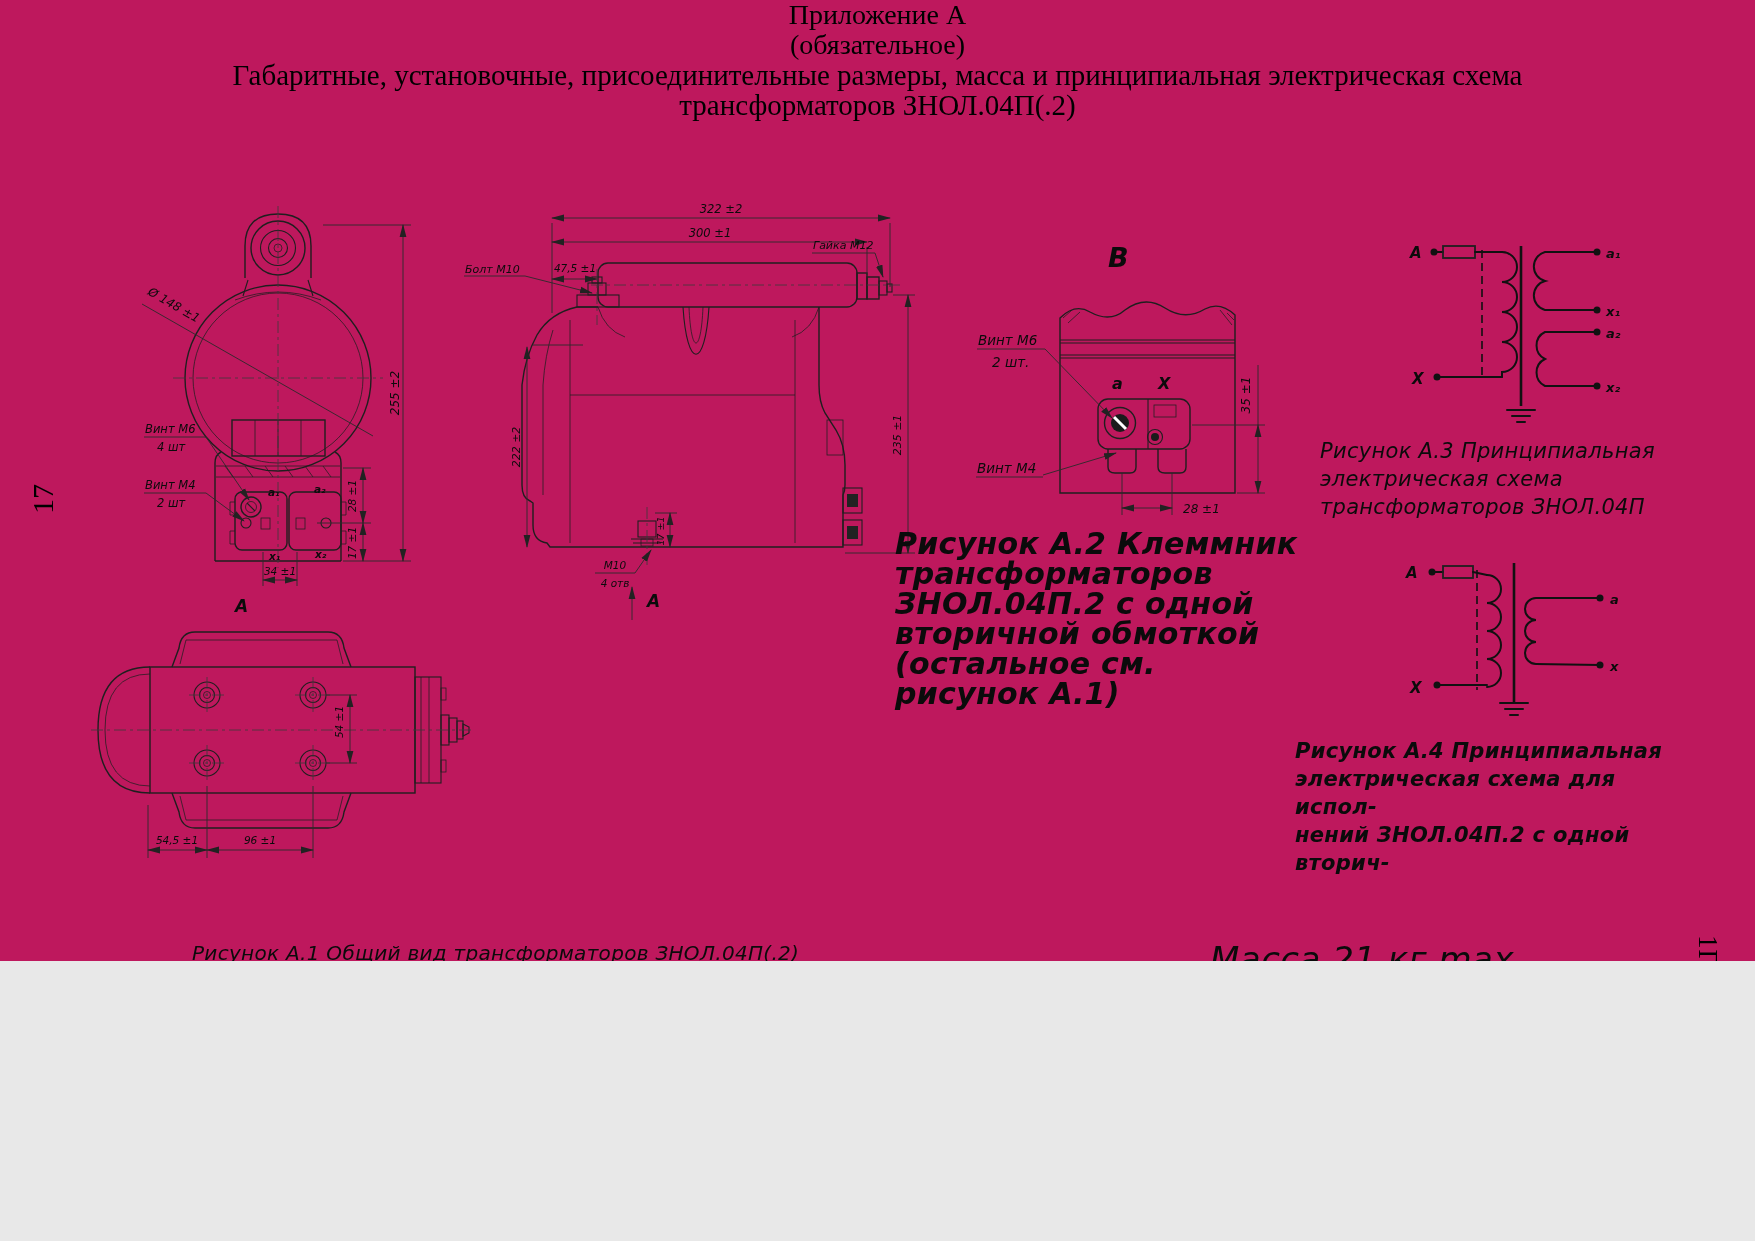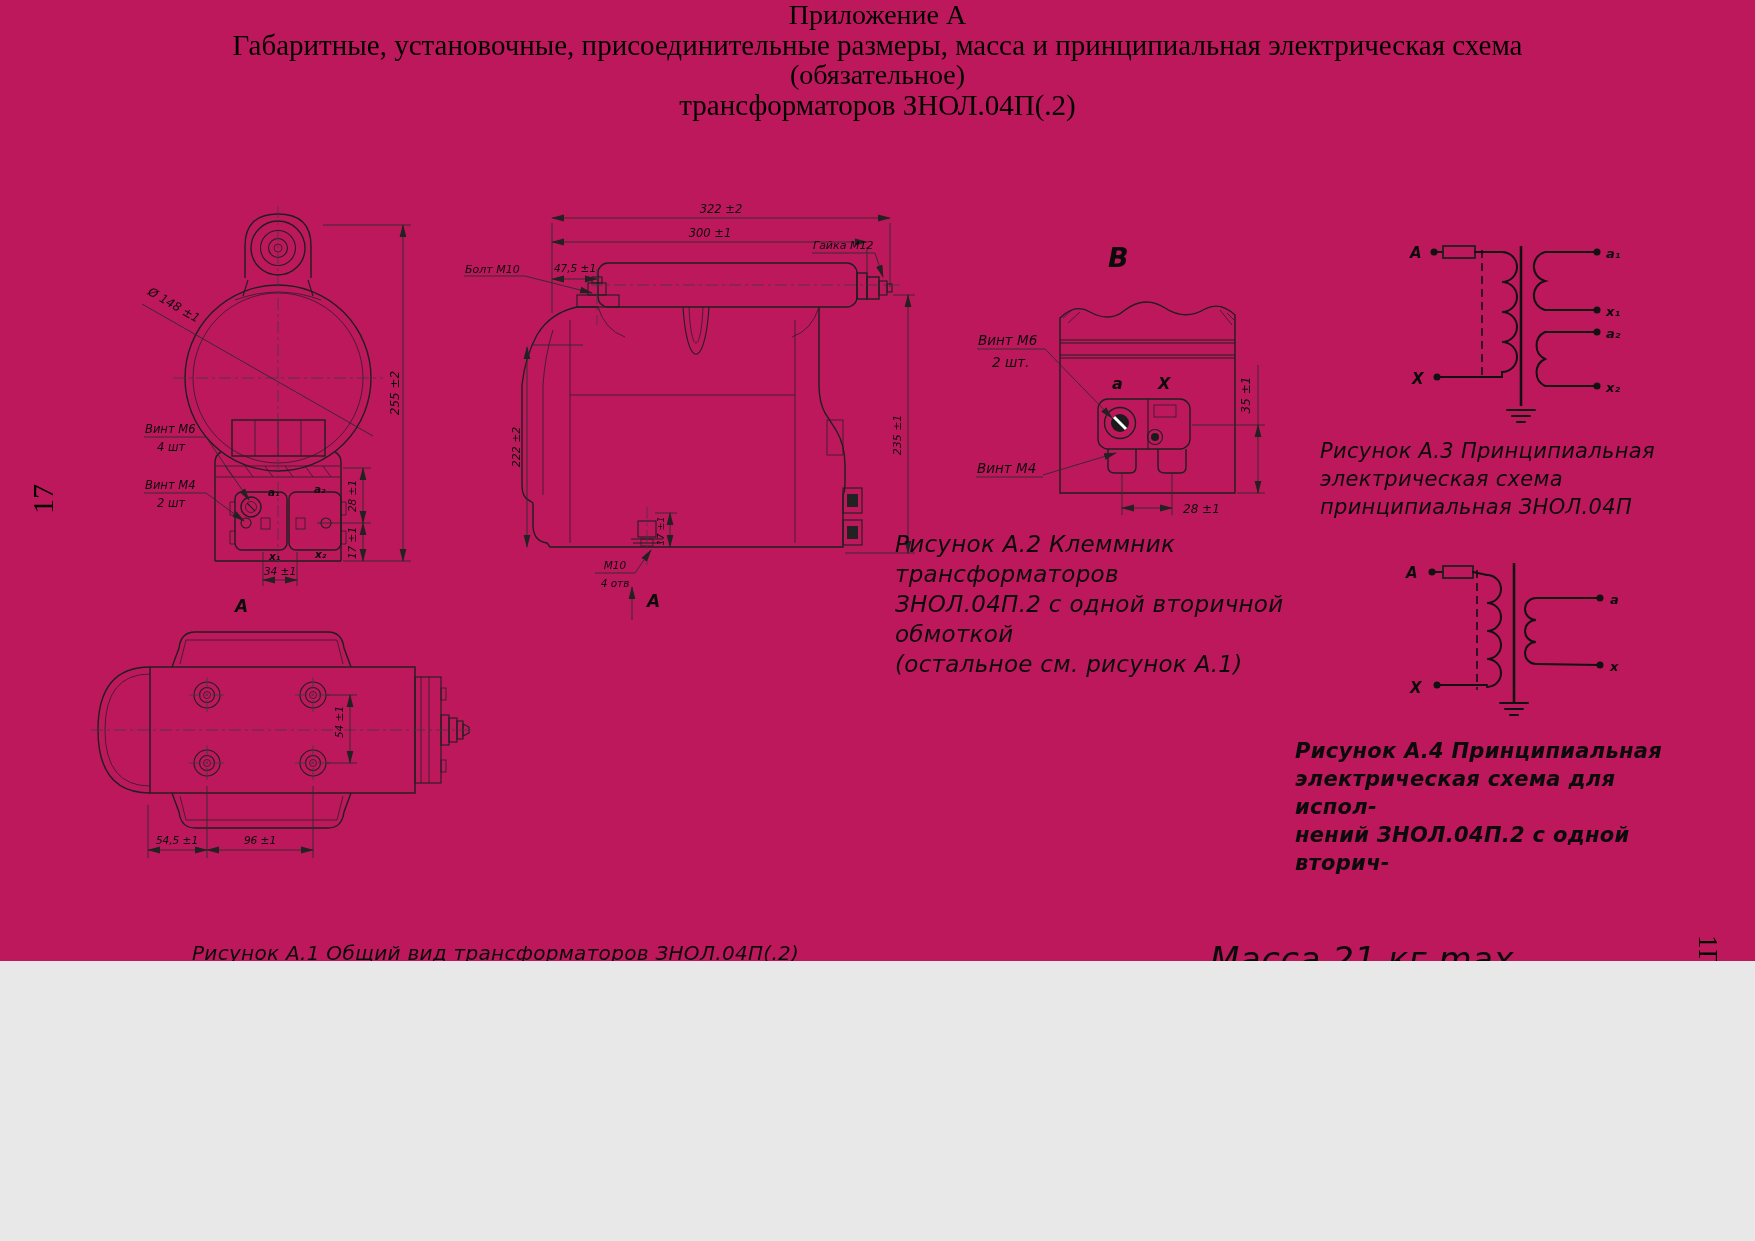--- a/index.html
+++ b/index.html
@@ -6,21 +6,21 @@
   .page{
     position:relative;width:1755px;height:961px;background:#be185d;
     overflow:hidden;font-family:"Liberation Serif",serif;color:#000;
   }
   .title-wrap{position:absolute;left:0;right:0;top:60;text-align:center;}
   .title-line{font-size:28px;line-height:30px;}
   .title-line.small{font-size:28px;}
   .title-line.wide{font-size:29px;}
   .eng{font-family:"DejaVu Sans",sans-serif;font-style:italic;color:#0b0b0b;}
   .caption{position:absolute;text-align:left;letter-spacing:0.3px;}
-  .cap-a2{left:895px;top:529px;width:410px;font-size:23px;line-height:30px;}
+  .cap-a2{left:895px;top:529px;width:410px;font-size:30px;line-height:30px;font-weight:bold;}
   .cap-a3{left:1320px;top:437px;width:350px;font-size:21px;line-height:28px;}
   .cap-a4{left:1295px;top:737px;width:400px;font-size:21px;line-height:28px;font-weight:bold;}
   .cap-a1{left:192px;top:941px;width:610px;font-size:20px;}
   .mass-note{left:1210px;top:939px;position:absolute;font-size:34px;letter-spacing:0.5px;}
   .pagenum{
     position:absolute;left:28px;top:482px;font-size:30px;
     transform:rotate(-90deg);transform-origin:center;
   }
   .doccode{
     position:absolute;left:1692px;top:935px;height:290px;
@@ -40,22 +40,22 @@
   .circ-dash{stroke:#111;stroke-width:1.6;fill:none;stroke-dasharray:8 5;}
   marker path{fill:#222;}
 </style>
 </head>
 <body>
 
 <div class="page">
 
   <div class="title-wrap">
     <div class="title-line small">Приложение А</div>
+    <div class="title-line small">(обязательное)</div>
     <div class="title-line wide">Габаритные, установочные, присоединительные размеры, масса и принципиальная электрическая схема</div>
-    <div class="title-line small">(обязательное)</div>
     <div class="title-line wide">трансформаторов ЗНОЛ.04П(.2)</div>
   </div>
 
   <div class="pagenum">17</div>
   <div class="doccode">1ГТ.671 241.017 РЭ</div>
 
   <svg style="left:85px;top:200px" width="360" height="430" viewBox="0 0 360 430">
     <defs>
       <marker id="fvE" markerWidth="13" markerHeight="8" refX="12" refY="4" orient="auto" markerUnits="userSpaceOnUse">
           <path d="M13,4 L0,0.6 L0,7.4 Z"></path>
@@ -363,21 +363,21 @@
 
   <div class="caption eng cap-a2">
     <div>Рисунок А.2 Клеммник трансформаторов</div>
     <div>ЗНОЛ.04П.2 с одной вторичной обмоткой</div>
     <div>(остальное см. рисунок А.1)</div>
   </div>
 
   <div class="caption eng cap-a3">
     <div>Рисунок А.3 Принципиальная</div>
     <div>электрическая схема</div>
-    <div>принципиальная ЗНОЛ.04П</div>
+    <div>трансформаторов ЗНОЛ.04П</div>
   </div>
 
   <div class="caption eng cap-a4">
     <div>Рисунок А.4 Принципиальная</div>
     <div>электрическая схема для испол-</div>
     <div>нений ЗНОЛ.04П.2 с одной вторич-</div>
   </div>
 
   <div class="caption eng cap-a1">Рисунок А.1 Общий вид трансформаторов ЗНОЛ.04П(.2)</div>
 

